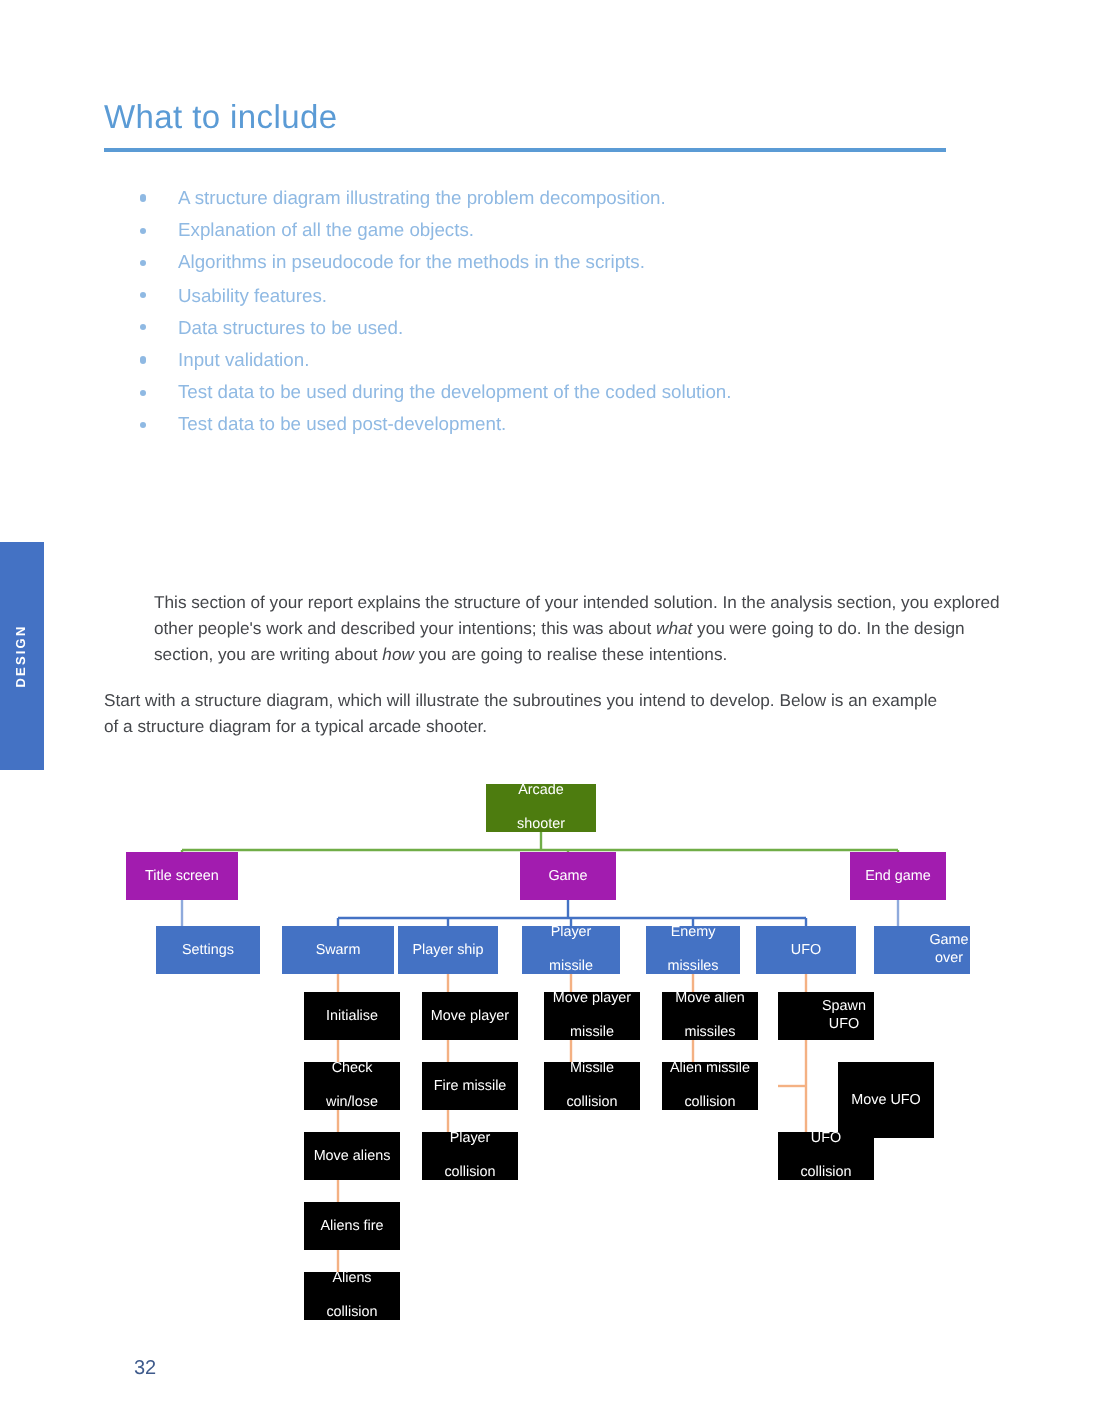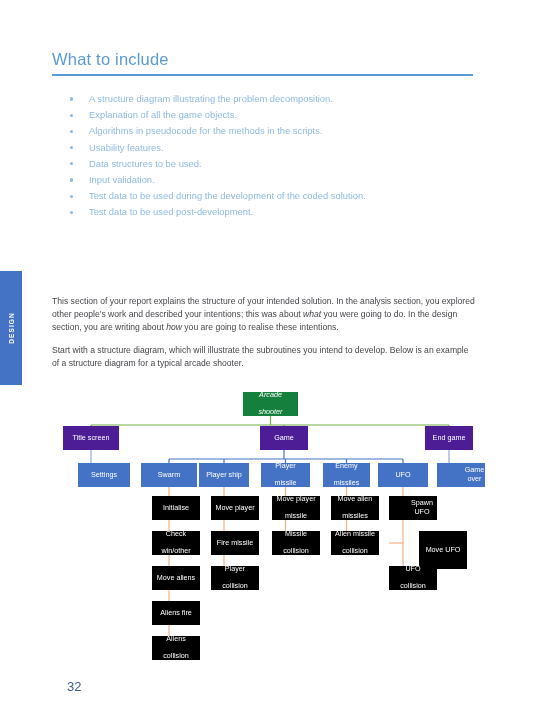--- a/index.html
+++ b/index.html
@@ -45,42 +45,42 @@
   .bullet::before{
     content:"";position:absolute;left:8px;top:6.4px;
     width:3.2px;height:3.2px;border-radius:50%;background:#8FB9E3;
   }
 
   
   .para{
     position:absolute;left:52px;width:424px;
     color:#45474B;font-size:8.6px;line-height:13.1px;text-align:left;
   }
-  #p1{top:295px;}
+  #p1{top:295px;margin-left:25px;}
   #p2{top:344px;}
   .para i{font-style:italic;}
 
   
   .pageno{
     position:absolute;left:53px;top:679px;
-    color:#3F5B8C;font-size:13px;padding-left:14px;
+    color:#3F5B8C;font-size:10px;padding-left:14px;
   }
 
   
   .diagram{position:absolute;left:0;top:0;width:548px;height:712px;}
   .diagram svg{position:absolute;left:0;top:0;}
   .node{
     position:absolute;box-sizing:border-box;
     display:flex;align-items:center;justify-content:center;
     text-align:center;color:#ffffff;
     font-size:7.2px;line-height:8.6px;
     padding:1px 2px;
   }
-  .n-root{background:#15803d;font-style:italic;}
-  .n-green{background:#4c1d95;}
+  .n-root{background:#4d7c0f;}
+  .n-green{background:#a21caf;}
   .n-blue{background:#4472C4;}
   .n-orange{background:#000000;}
 </style>
 </head>
 <body>
 
 <div class="page">
 
   <div class="side-tab">
     <span>DESIGN</span>
@@ -187,21 +187,21 @@
         </div>
         <div class="node n-blue" style="left: 437px; top: 463px; width: 48px; height: 24px; flex-direction: column; padding-left: 29px;">
           <span>Game over</span>
         </div>
         <div class="node n-orange" style="left: 152px; top: 496px; width: 48px; height: 24px; flex-direction: column;">
           <span>Initialise</span>
         </div>
         <div class="node n-orange" style="left: 152px; top: 531px; width: 48px; height: 24px; flex-direction: column;">
           <span>Check</span>
           <br>
-          <span>win/other</span>
+          <span>win/lose</span>
         </div>
         <div class="node n-orange" style="left: 152px; top: 566px; width: 48px; height: 24px; flex-direction: column;">
           <span>Move aliens</span>
         </div>
         <div class="node n-orange" style="left: 152px; top: 601px; width: 48px; height: 24px; flex-direction: column;">
           <span>Aliens fire</span>
         </div>
         <div class="node n-orange" style="left: 152px; top: 636px; width: 48px; height: 24px; flex-direction: column;">
           <span>Aliens</span>
           <br>

